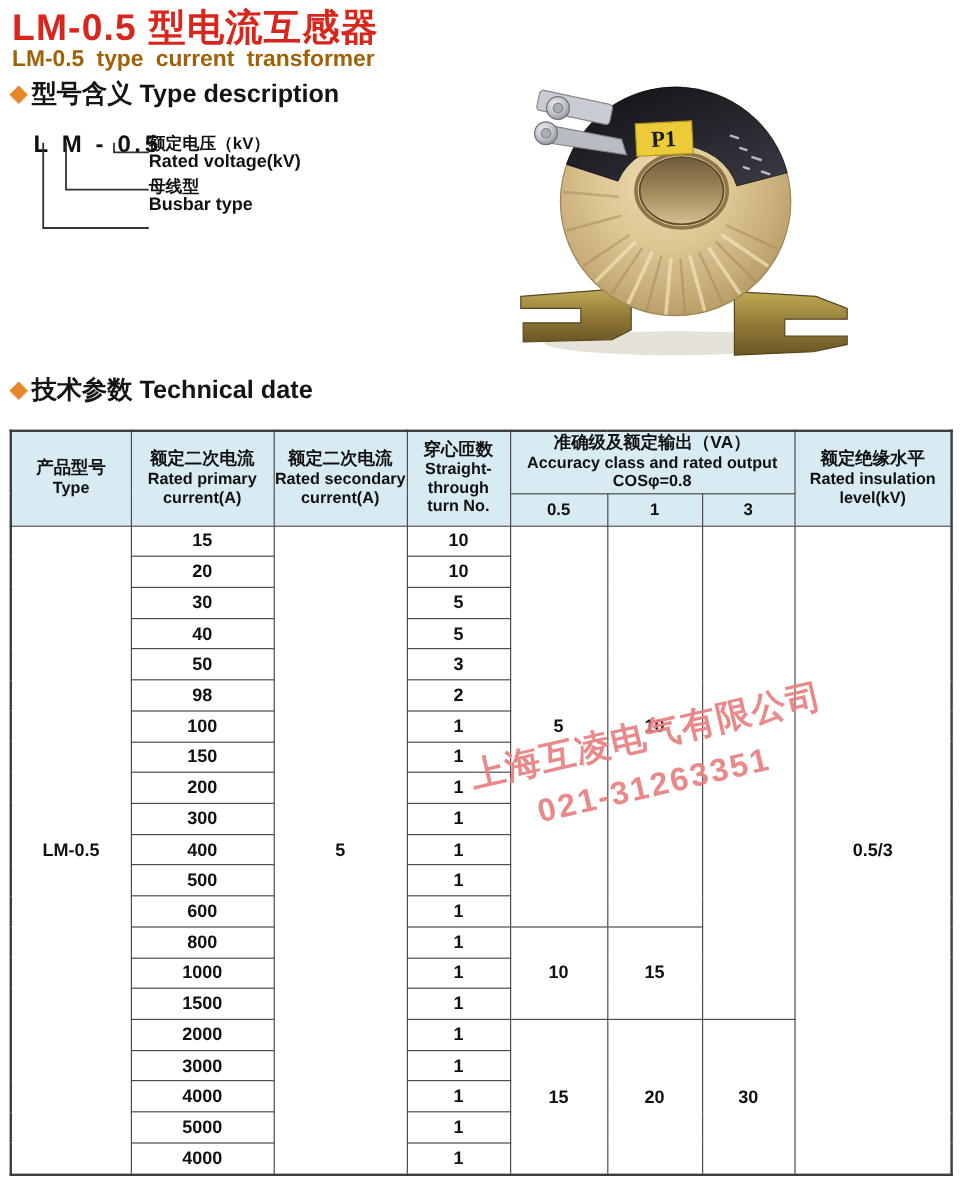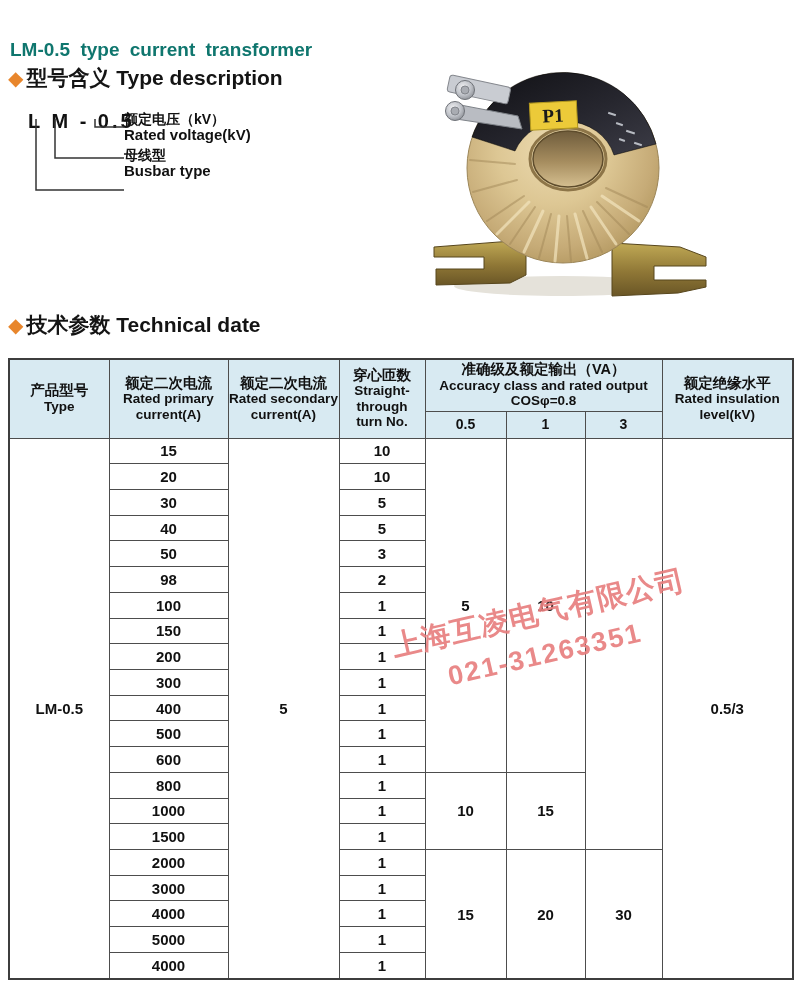--- a/index.html
+++ b/index.html
@@ -2,21 +2,21 @@
 <html><head>
 <meta charset="utf-8">
 <style>
   html,body{margin:0;padding:0;background:#fff;}
   .page{position:relative;width:800px;height:989px;background:#ffffff;overflow:hidden;
         font-family:"Liberation Sans","DejaVu Sans",sans-serif;color:#111;}
 
   .title{position:absolute;left:10px;top:2px;font-size:31px;font-weight:bold;
          color:#d9261c;letter-spacing:1px;white-space:nowrap;}
   .subtitle{position:absolute;left:10px;top:39px;font-size:19px;font-weight:bold;
-            color:#0f766e;word-spacing:5px;white-space:nowrap;}
+            color:#a16207;word-spacing:5px;white-space:nowrap;}
 
   .sec{position:absolute;display:flex;align-items:center;font-size:21px;font-weight:bold;
        color:#141414;white-space:nowrap;}
   .sec .dia{color:#e8862c;font-size:20px;margin-right:3px;line-height:1;}
   #sec-type{left:8px;top:64px;}
   #sec-tech{left:8px;top:311px;}
 
   .model-code{position:absolute;left:28px;top:110px;font-size:20px;font-weight:bold;
               letter-spacing:3px;white-space:nowrap;}
   .md-svg{position:absolute;left:28px;top:118px;}
@@ -42,20 +42,21 @@
              transform-origin:0 0;color:#e87f7f;font-weight:bold;opacity:.92;
              white-space:nowrap;pointer-events:none;}
   .wm1{font-size:29px;letter-spacing:1px;}
   .wm2{font-size:27px;letter-spacing:2px;margin-left:48px;margin-top:6px;}
 </style>
 </head>
 <body>
 
 <div class="page">
 
+  <div class="title">LM-0.5 型电流互感器</div>
   <div class="subtitle">LM-0.5 type current transformer</div>
 
   <div class="sec" id="sec-type">
     <span class="dia">◆</span>
     <span>型号含义 Type description</span>
   </div>
 
   <div class="model-code">L M - 0.5</div>
 
   <svg class="md-svg" width="100" height="78">

